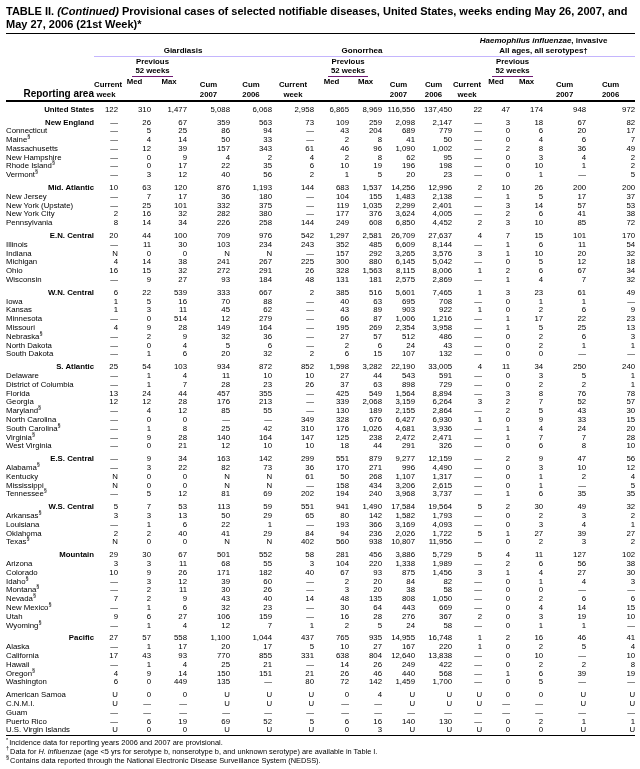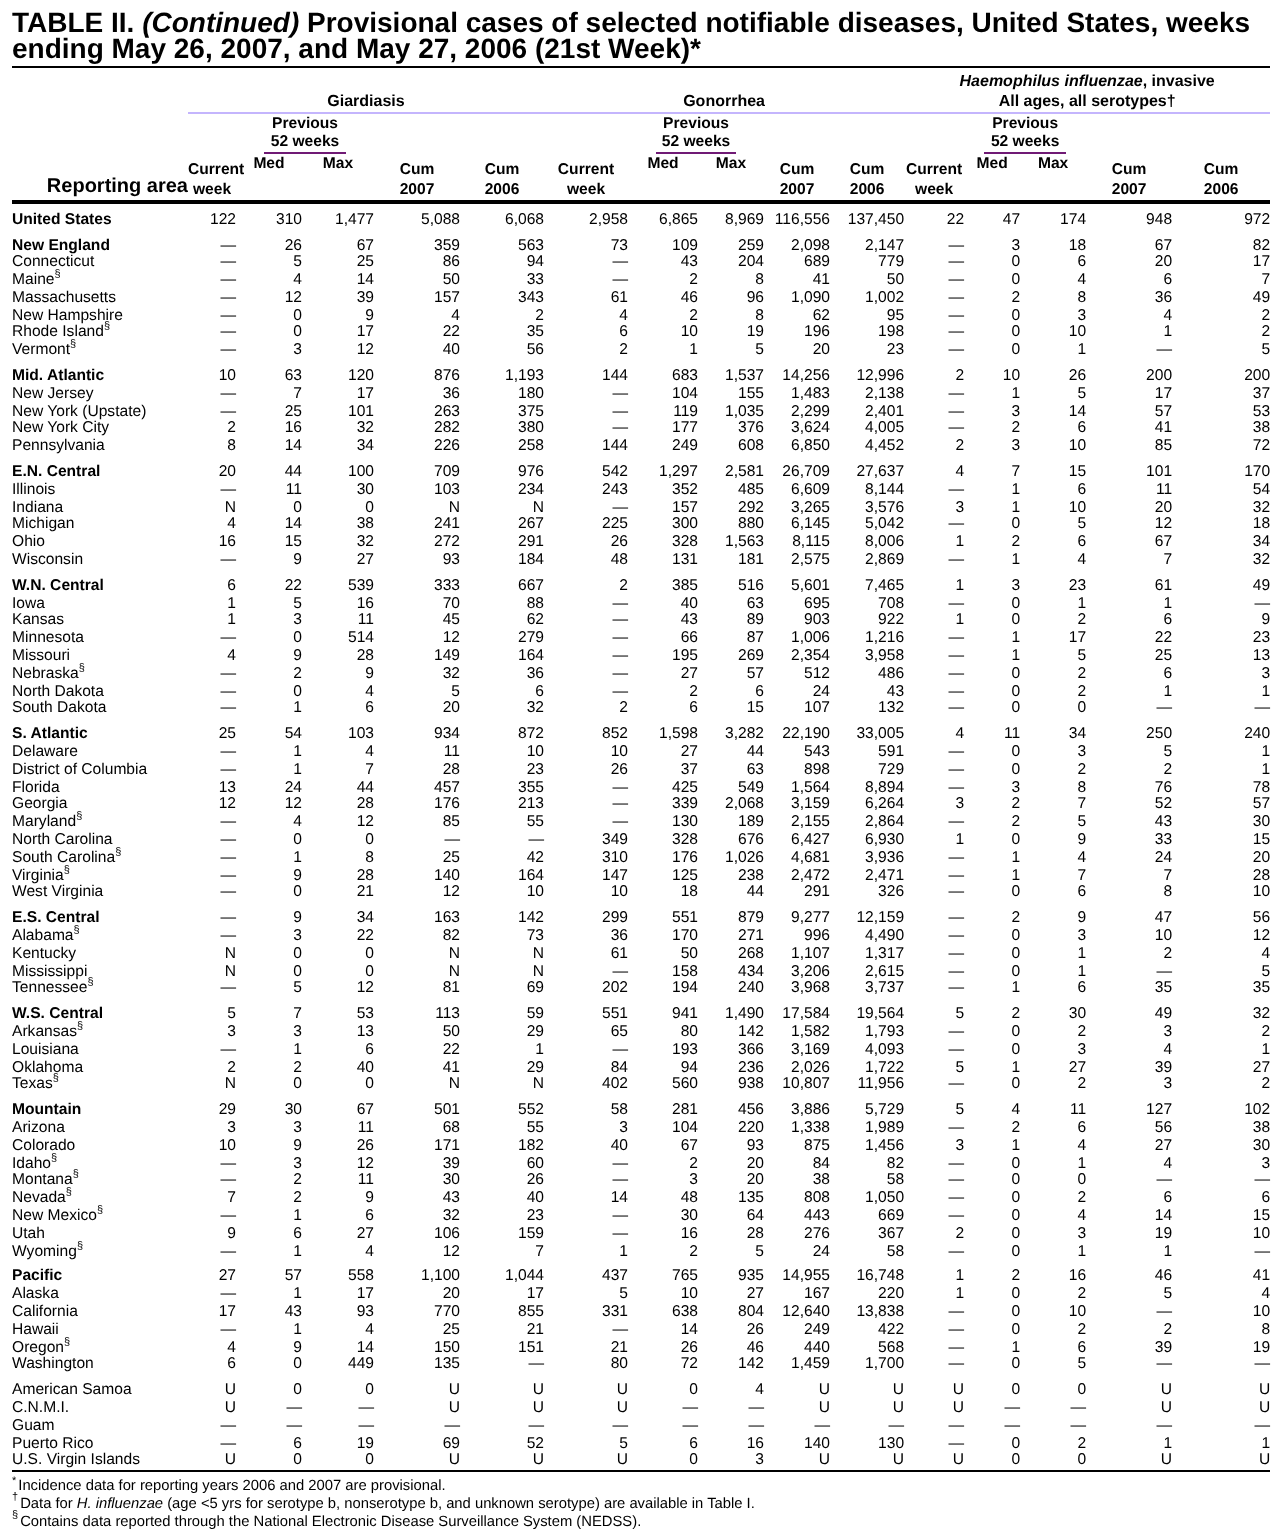--- a/index.html
+++ b/index.html
@@ -1,34 +1,34 @@
 <!DOCTYPE html>
 <html><head>
 <meta charset="utf-8">
 <style>
   * { margin:0; padding:0; box-sizing:border-box; }
   html,body { background:#fff; }
   body { width:640px; height:769px; color:#000; font-family:"Liberation Sans",sans-serif; overflow:hidden; }
   .page { padding:5px 5px 0 6px; }
-  .title { font-size:14px; font-weight:bold; line-height:12.5px; }
+  .title { font-size:11px; font-weight:bold; line-height:12.5px; }
   .title i { font-weight:bold; }
   .toprule { border-top:1px solid #000; margin-top:3px; }
   table { border-collapse:collapse; table-layout:fixed; width:629px; margin-top:2px; border-bottom:1px solid #000; }
   th,td { font-size:7.8px; line-height:8.8px; font-weight:normal; text-align:right; vertical-align:bottom; padding:0; white-space:nowrap; }
   thead { border-bottom:2.5px solid #000; }
   thead th { font-weight:bold; }
   th.ra { text-align:right; font-size:10px; padding-bottom:1px; }
   th.grp { border-bottom:1px solid #c4b5fd; text-align:center; font-size:8px; padding-bottom:1px; line-height:9.5px; }
   th.cw,th.cum,th.pw { text-align:center; padding-bottom:1px; line-height:9.2px; }
   th.mm { text-align:center; padding-bottom:13px; }
   .u52 { border-bottom:1px solid #701a75; display:inline-block; padding:0 3px 0.5px 3px; }
   .it { font-style:italic; }
   tbody td { font-size:7.8px; }
   tbody td.lbl { text-align:left; }
-  tbody tr.bold td.lbl { font-weight:bold; }
+  tbody tr.bold td.lbl { font-weight:bold;text-align:right; }
   tbody tr.gap td { padding-top:4px; }
   sup { font-size:5.5px; line-height:0; vertical-align:super; }
   .fns { margin-top:3px; font-size:7.4px; line-height:8.8px; }
   .fns .legend span { margin-right:9px; }
   .fns sup { margin-right:1px; }
 </style>
 </head>
 <body>
 
 <div class="page">
@@ -267,21 +267,21 @@
           <td>1</td>
           <td>5</td>
           <td>17</td>
           <td>37</td>
         </tr>
         <tr>
           <td class="lbl">New York (Upstate)</td>
           <td>—</td>
           <td>25</td>
           <td>101</td>
-          <td>263</td>
+          <td>332</td>
           <td>375</td>
           <td>—</td>
           <td>119</td>
           <td>1,035</td>
           <td>2,299</td>
           <td>2,401</td>
           <td>—</td>
           <td>3</td>
           <td>14</td>
           <td>57</td>

